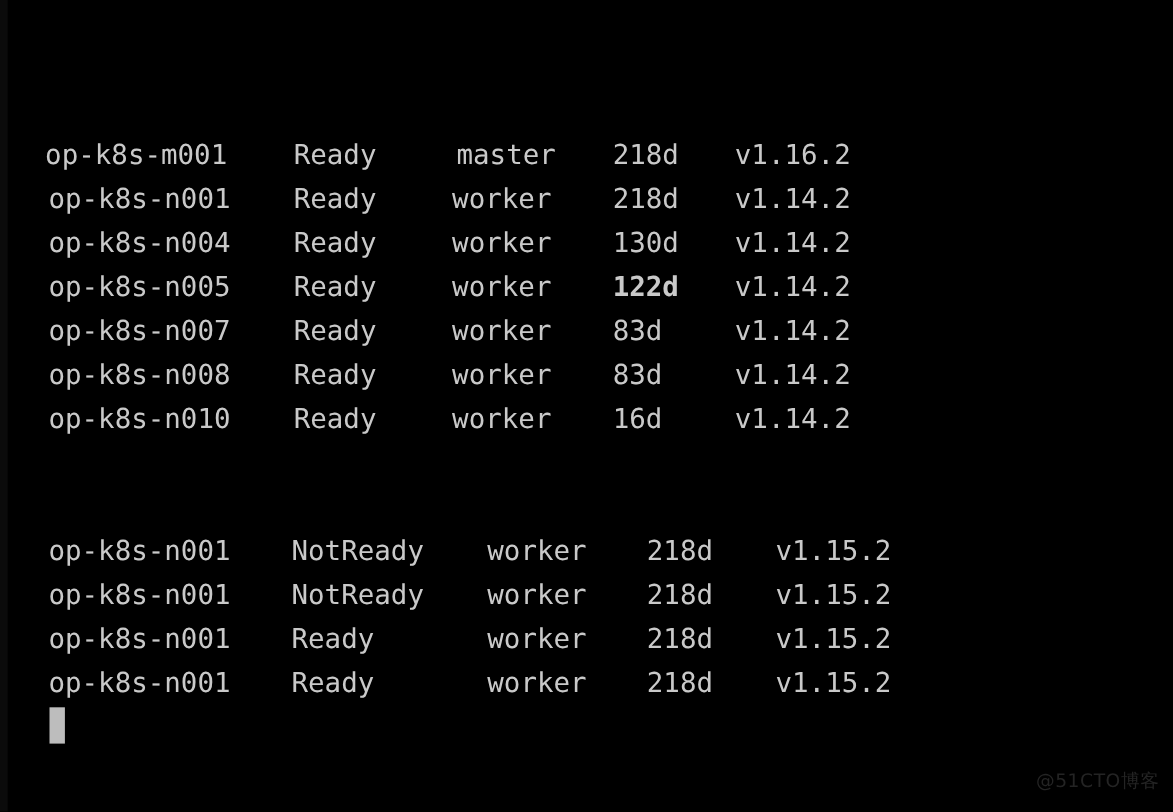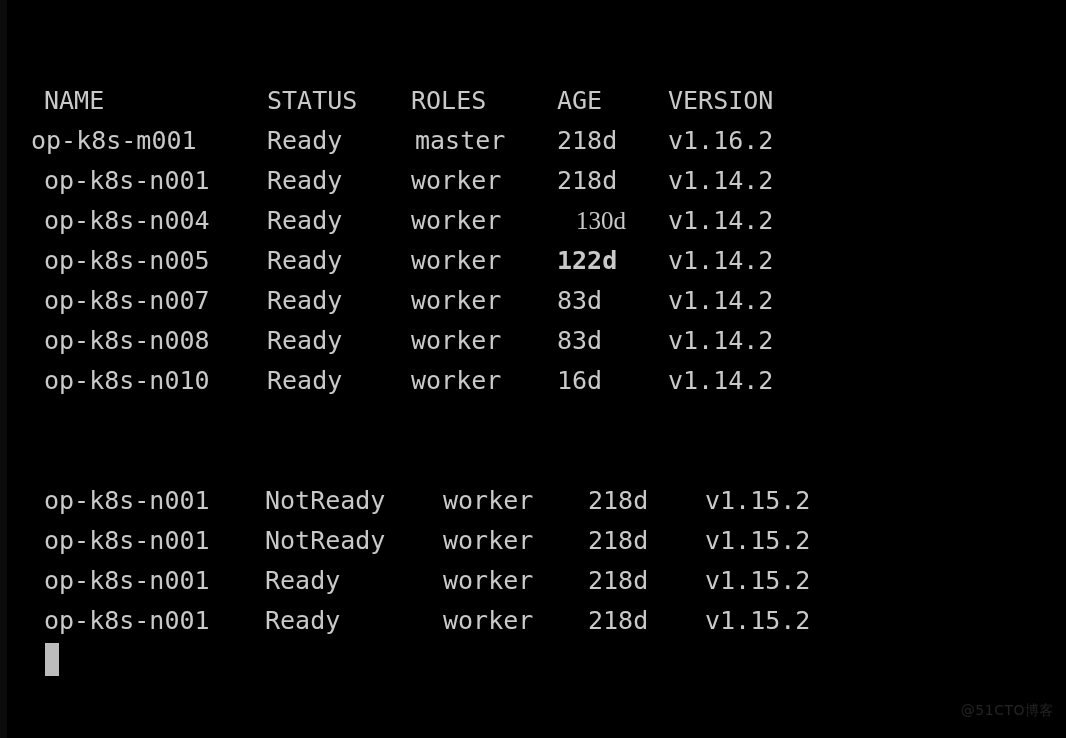--- a/index.html
+++ b/index.html
@@ -63,48 +63,41 @@
     width: 14px;
     height: 33px;
     background: #bdbdbd;
   }
 
   .watermark {
     position: absolute;
     right: 12px;
     bottom: 8px;
     font-family: "DejaVu Sans", "Liberation Sans", sans-serif;
-    font-size: 14px;
+    font-size: 17px;
     color: #242424;
     letter-spacing: 0.5px;
     white-space: pre;
   }
 </style>
 </head>
 <body>
 
 <div id="terminal">
 
   <div class="edge-gutter"></div>
 
   <div class="screen">
 
 
-    <div class="line" style="top:81px;">
-      <span class="cell" style="left: 44px;">NAME</span>
-      <span class="cell" style="left: 267px;">STATUS</span>
-      <span class="cell" style="left: 411px;">ROLES</span>
-      <span class="cell" style="left: 557px;">AGE</span>
-      <span class="cell" style="left: 668px;">VERSION</span>
-    </div>
 
     <div id="initial-rows">
-        <div class="line" style="top: 121px;"><span class="cell" style="left: 31px;">op-k8s-m001</span><span class="cell" style="left: 267px;">Ready</span><span class="cell" style="left: 415px;">master</span><span class="cell" style="left: 557px;">218d</span><span class="cell" style="left: 668px;">v1.16.2</span></div>
+        <div class="line" style="top: 121px;"><span class="cell" style="left: 41px;">op-k8s-m001</span><span class="cell" style="left: 267px;">Ready</span><span class="cell" style="left: 415px;">master</span><span class="cell" style="left: 557px;">218d</span><span class="cell" style="left: 668px;">v1.16.2</span></div>
         <div class="line" style="top: 161px;"><span class="cell" style="left: 44px;">op-k8s-n001</span><span class="cell" style="left: 267px;">Ready</span><span class="cell" style="left: 411px;">worker</span><span class="cell" style="left: 557px;">218d</span><span class="cell" style="left: 668px;">v1.14.2</span></div>
-        <div class="line" style="top: 201px;"><span class="cell" style="left: 44px;">op-k8s-n004</span><span class="cell" style="left: 267px;">Ready</span><span class="cell" style="left: 411px;">worker</span><span class="cell" style="left: 576px; font-family: Liberation Serif, serif;">130d</span><span class="cell" style="left: 668px;">v1.14.2</span></div>
+        <div class="line" style="top: 201px;"><span class="cell" style="left: 44px;">op-k8s-n004</span><span class="cell" style="left: 267px;">Ready</span><span class="cell" style="left: 411px;">worker</span><span class="cell" style="left: 557px;">130d</span><span class="cell" style="left: 668px;">v1.14.2</span></div>
         <div class="line" style="top: 241px;"><span class="cell" style="left: 44px;">op-k8s-n005</span><span class="cell" style="left: 267px;">Ready</span><span class="cell" style="left: 411px;">worker</span><span class="cell" style="left: 557px; font-weight: bold;">122d</span><span class="cell" style="left: 668px;">v1.14.2</span></div>
         <div class="line" style="top: 281px;"><span class="cell" style="left: 44px;">op-k8s-n007</span><span class="cell" style="left: 267px;">Ready</span><span class="cell" style="left: 411px;">worker</span><span class="cell" style="left: 557px;">83d</span><span class="cell" style="left: 668px;">v1.14.2</span></div>
         <div class="line" style="top: 321px;"><span class="cell" style="left: 44px;">op-k8s-n008</span><span class="cell" style="left: 267px;">Ready</span><span class="cell" style="left: 411px;">worker</span><span class="cell" style="left: 557px;">83d</span><span class="cell" style="left: 668px;">v1.14.2</span></div>
         <div class="line" style="top: 361px;"><span class="cell" style="left: 44px; text-align: right;">op-k8s-n010</span><span class="cell" style="left: 267px;">Ready</span><span class="cell" style="left: 411px;">worker</span><span class="cell" style="left: 557px;">16d</span><span class="cell" style="left: 668px;">v1.14.2</span></div>
       </div>
 
     <div id="watch-rows">
         <div class="line" style="top: 481px;"><span class="cell" style="left: 44px;">op-k8s-n001</span><span class="cell" style="left: 265px;">NotReady</span><span class="cell" style="left: 443px;">worker</span><span class="cell" style="left: 588px;">218d</span><span class="cell" style="left: 705px;">v1.15.2</span></div>
         <div class="line" style="top: 521px;"><span class="cell" style="left: 44px;">op-k8s-n001</span><span class="cell" style="left: 265px;">NotReady</span><span class="cell" style="left: 443px;">worker</span><span class="cell" style="left: 588px;">218d</span><span class="cell" style="left: 705px;">v1.15.2</span></div>
         <div class="line" style="top: 561px;"><span class="cell" style="left: 44px;">op-k8s-n001</span><span class="cell" style="left: 265px;">Ready</span><span class="cell" style="left: 443px;">worker</span><span class="cell" style="left: 588px;">218d</span><span class="cell" style="left: 705px;">v1.15.2</span></div>

